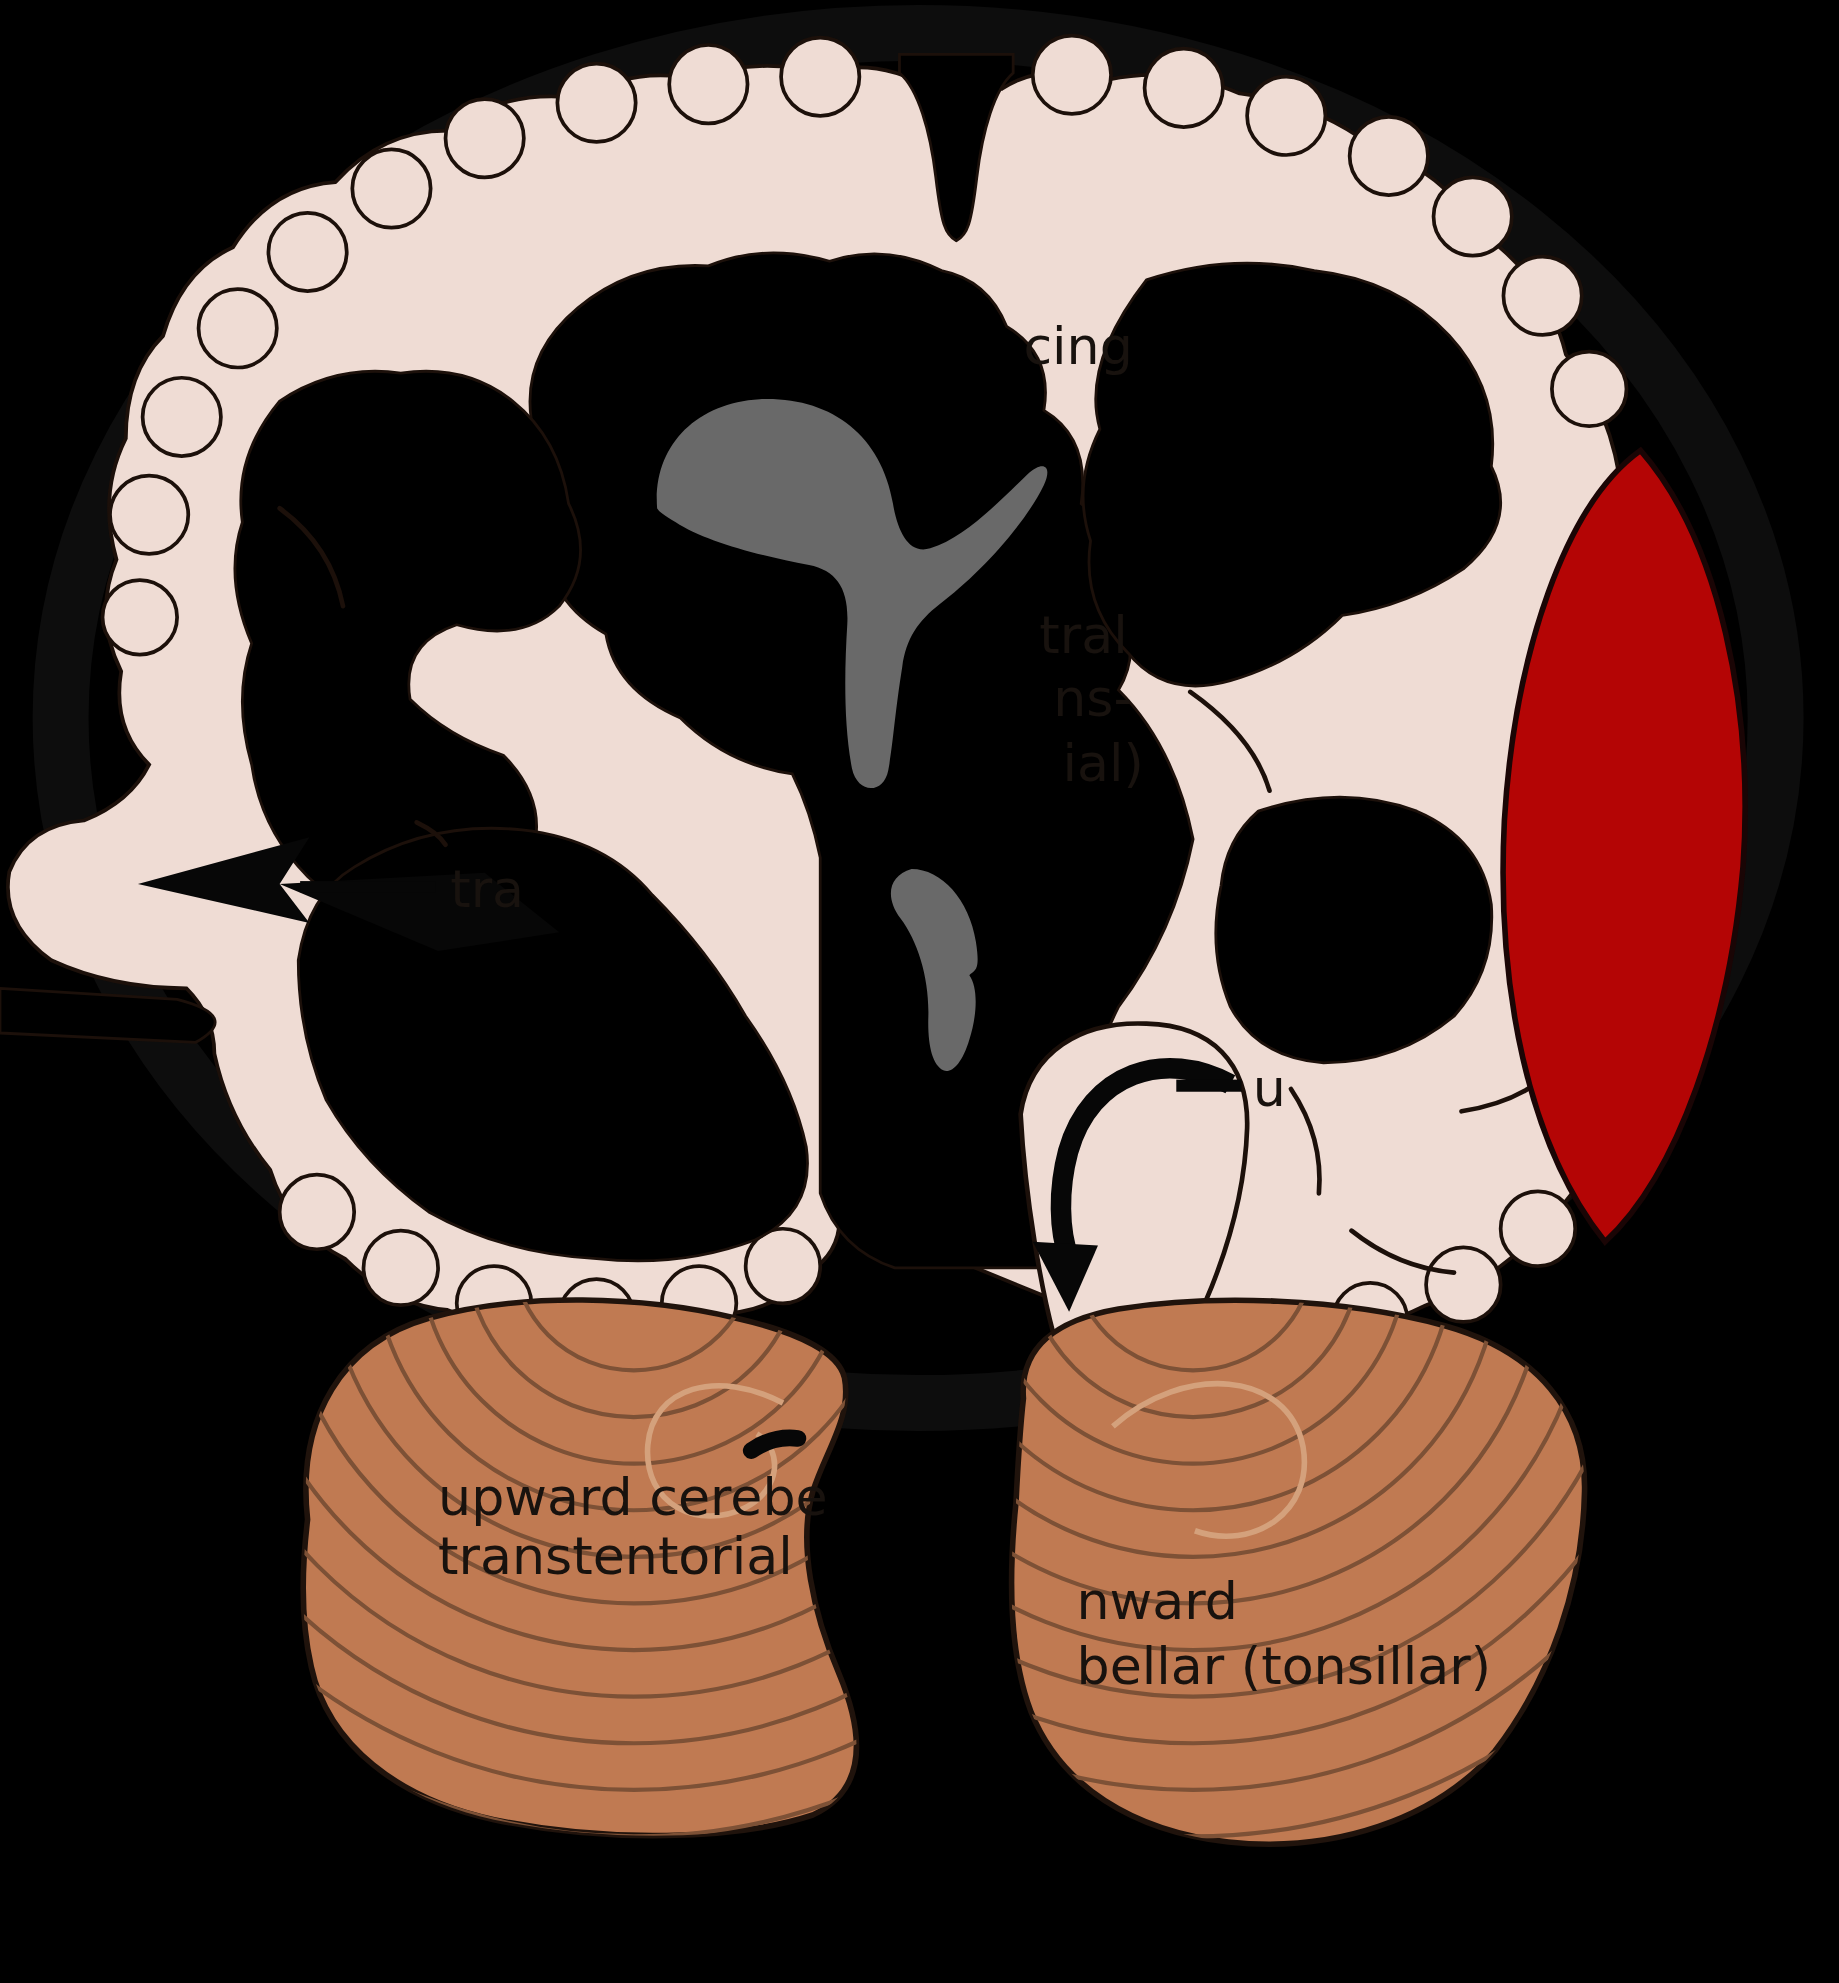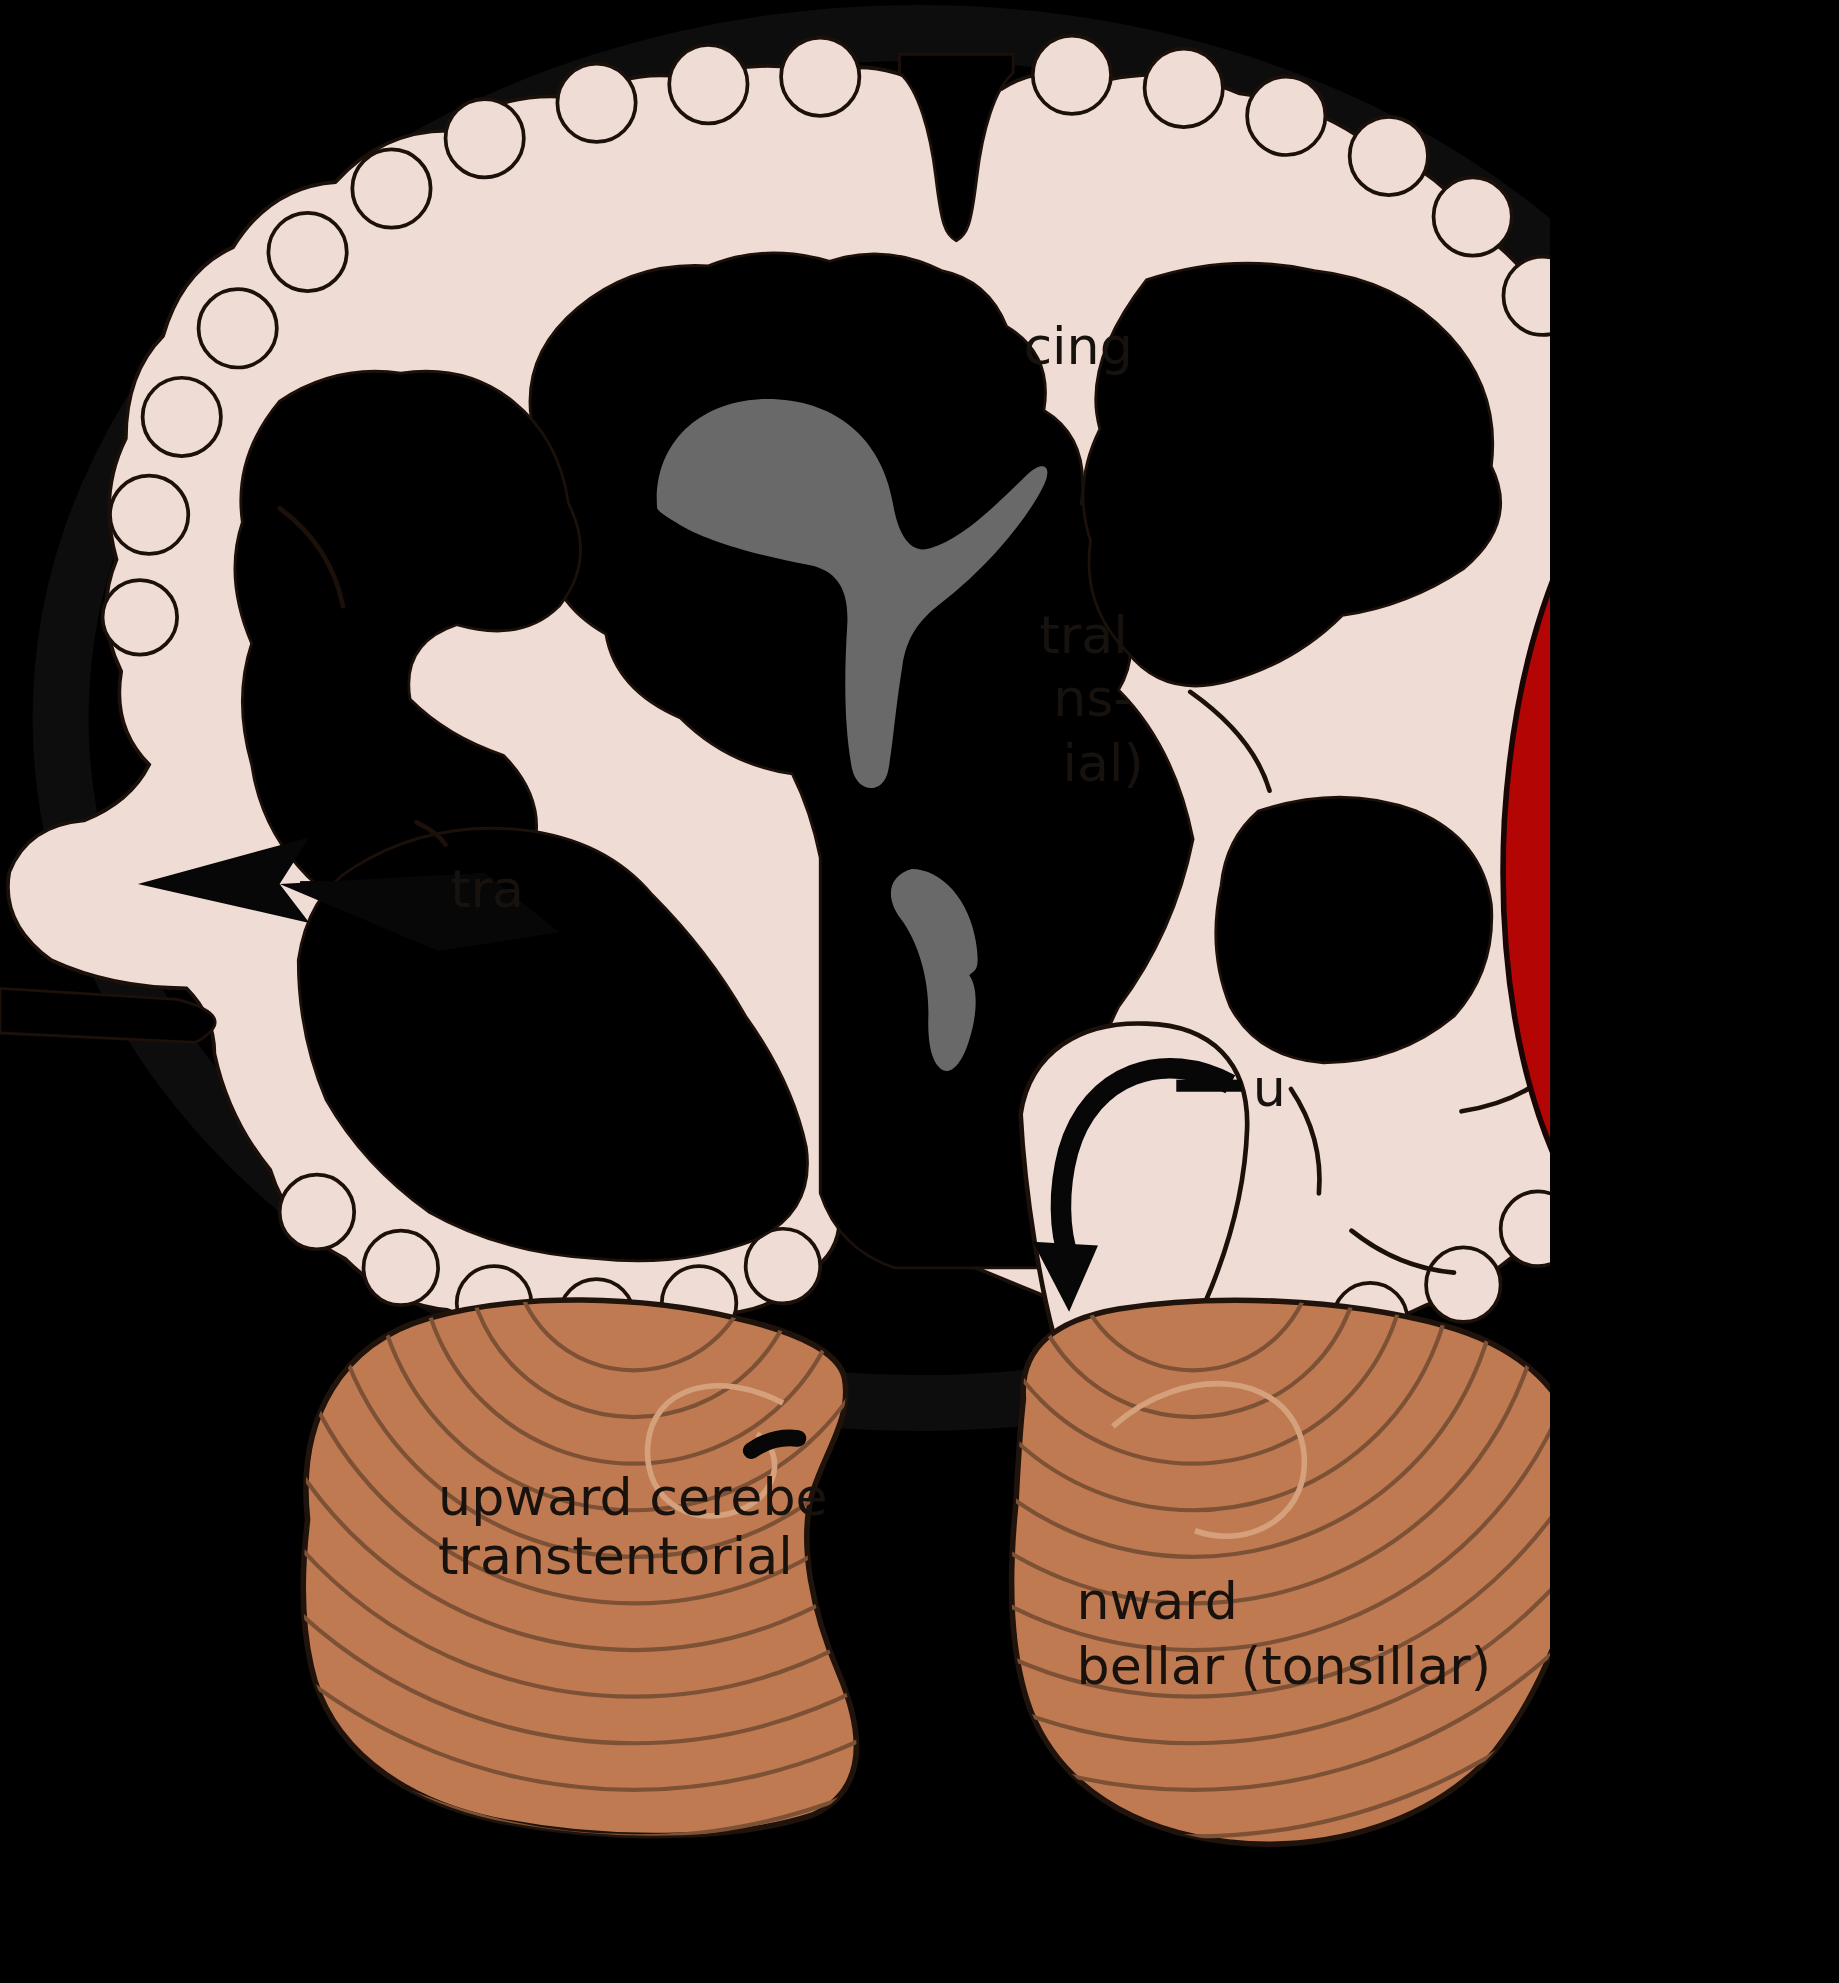--- a/index.html
+++ b/index.html
@@ -1,16 +1,16 @@
 <!DOCTYPE html>
 <html style="font-size:15px"><head>
 <meta charset="utf-8">
 <style>
   html,body{margin:0;padding:0;background:#000;}
-  .stage{position:relative;width:1550px;height:1984px;background:#000;overflow:hidden;
+  .stage{position:relative;width:1839px;height:1984px;background:#000;overflow:hidden;
          font-family:"DejaVu Sans", sans-serif;text-align:center;}
   svg{position:absolute;left:0;top:0;}
   text{font-family:"DejaVu Sans", sans-serif;fill:#18120e;}
   .lbl{font-size:56px;}
 </style>
 </head>
 <body>
 
 <div class="stage">
 <svg width="1839" height="1984" viewBox="0 0 1973 2128">

